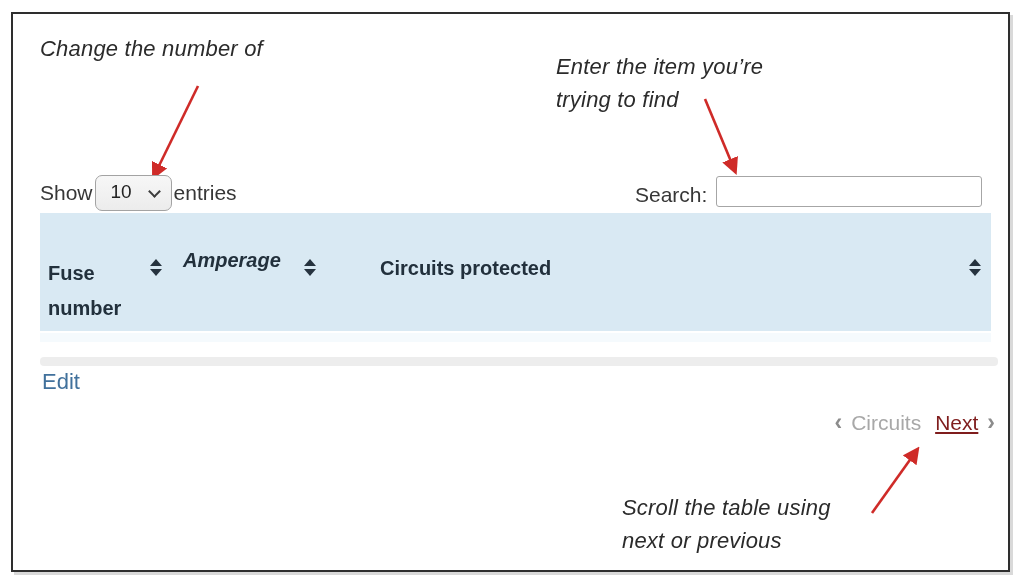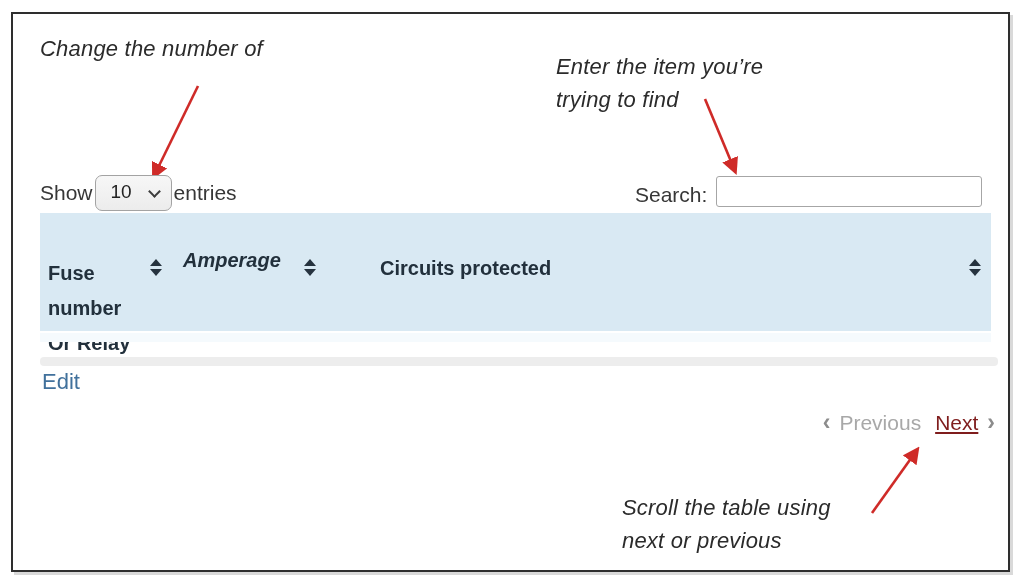--- a/index.html
+++ b/index.html
@@ -124,21 +124,20 @@
 
 <div class="search-control">
   <label>Search:</label>
   <input type="text" value="" style="">
 </div>
 
 <div class="thead">
   <div class="hcell col1">
     <div>Fuse</div>
     <div>number</div>
-    <div>Or Relay</div>
   </div>
   <div class="sort-icon sort1">
     <div class="tri-up"></div>
     <div class="tri-down"></div>
   </div>
   <div class="hcell col2">Amperage</div>
   <div class="sort-icon sort2">
     <div class="tri-up"></div>
     <div class="tri-down"></div>
   </div>
@@ -149,16 +148,16 @@
   </div>
 </div>
 
 <div class="body-strip"></div>
 <div class="hscrollbar"></div>
 
 <a class="edit-link">Edit</a>
 
 <div class="pagination">
   <span class="pg-chev">‹</span>
-  <a class="pg-prev">Previous</a>
+  <a class="pg-prev">Circuits</a>
   <a class="pg-next">Next</a>
   <span class="pg-chev">›</span>
 </div>
 
 </body></html>

